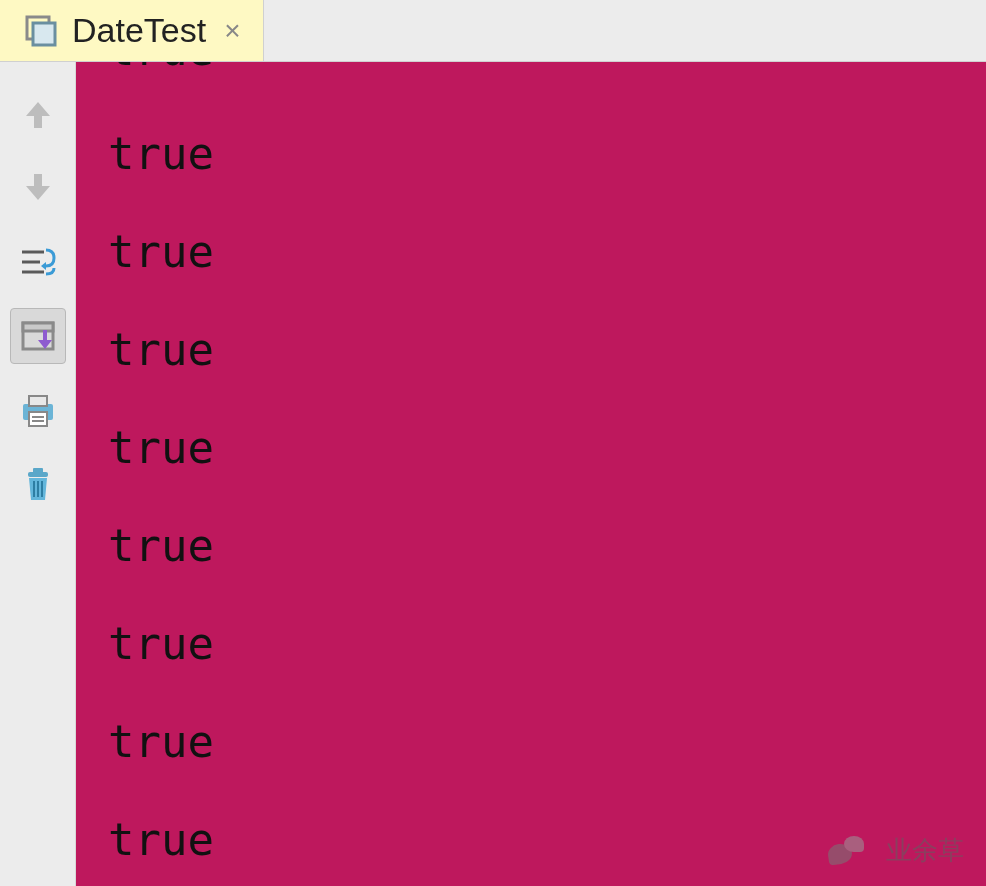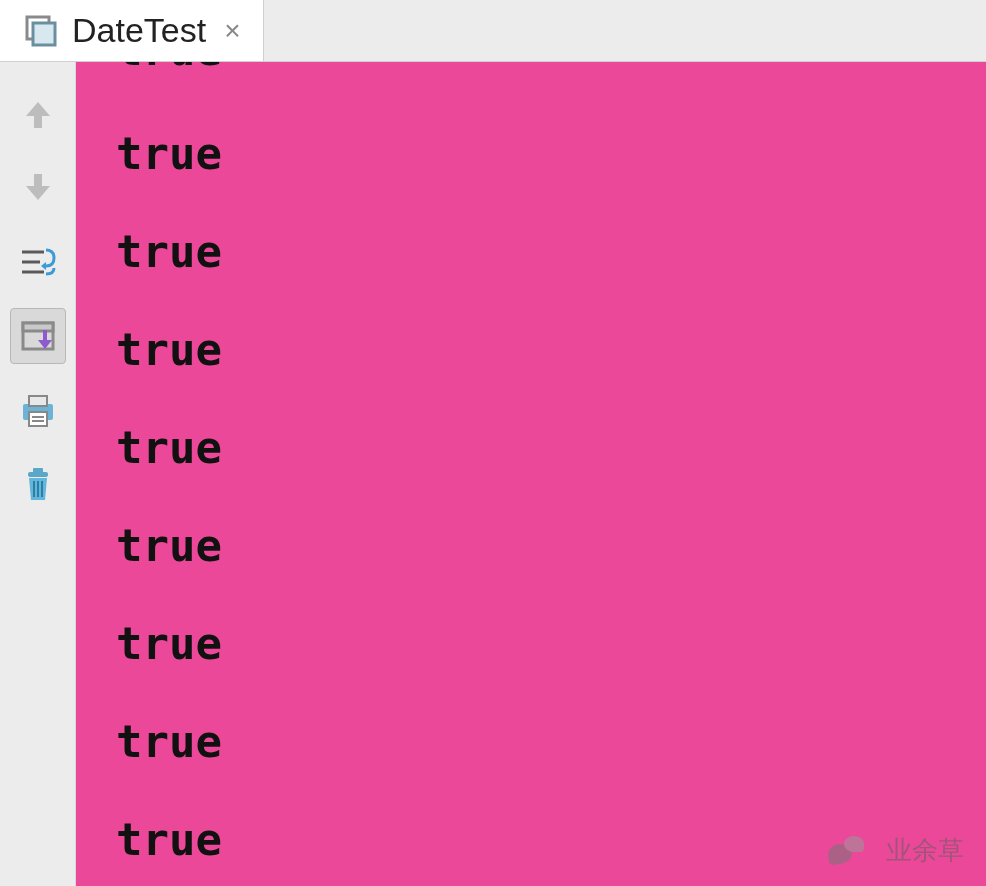--- a/index.html
+++ b/index.html
@@ -15,21 +15,21 @@
     height: 62px;
     background: #ececec;
     display: flex;
     align-items: stretch;
     border-bottom: 1px solid #d0d0d0;
   }
   .tab {
     display: flex;
     align-items: center;
     padding: 0 18px 0 24px;
-    background: #ffffff;
+    background: #fef9c3;
     border-right: 1px solid #d0d0d0;
     gap: 14px;
   }
   .tab-icon svg { display: block; }
   .tab-label {
     font-size: 34px;
     color: #222;
   }
   .tab-close {
     font-size: 28px;
@@ -60,24 +60,23 @@
     border-radius: 4px;
     cursor: pointer;
   }
   .tool-btn.selected {
     background: #d9d9d9;
     border: 1px solid #b8b8b8;
   }
   .tool-btn svg { display: block; }
   .console {
     flex: 1;
-    background: #ec4899;
-    padding-left: 40px;
+    background: #be185d;
+    padding-left: 32px;
     overflow: hidden;
-    font-weight: bold;
   }
   .console-line {
     font-family: "Menlo", "Consolas", monospace;
     font-size: 44px;
     color: #111;
     line-height: 1.0;
     margin-bottom: 54px;
   }
   .console-line.cut {
     margin-top: -34px;

